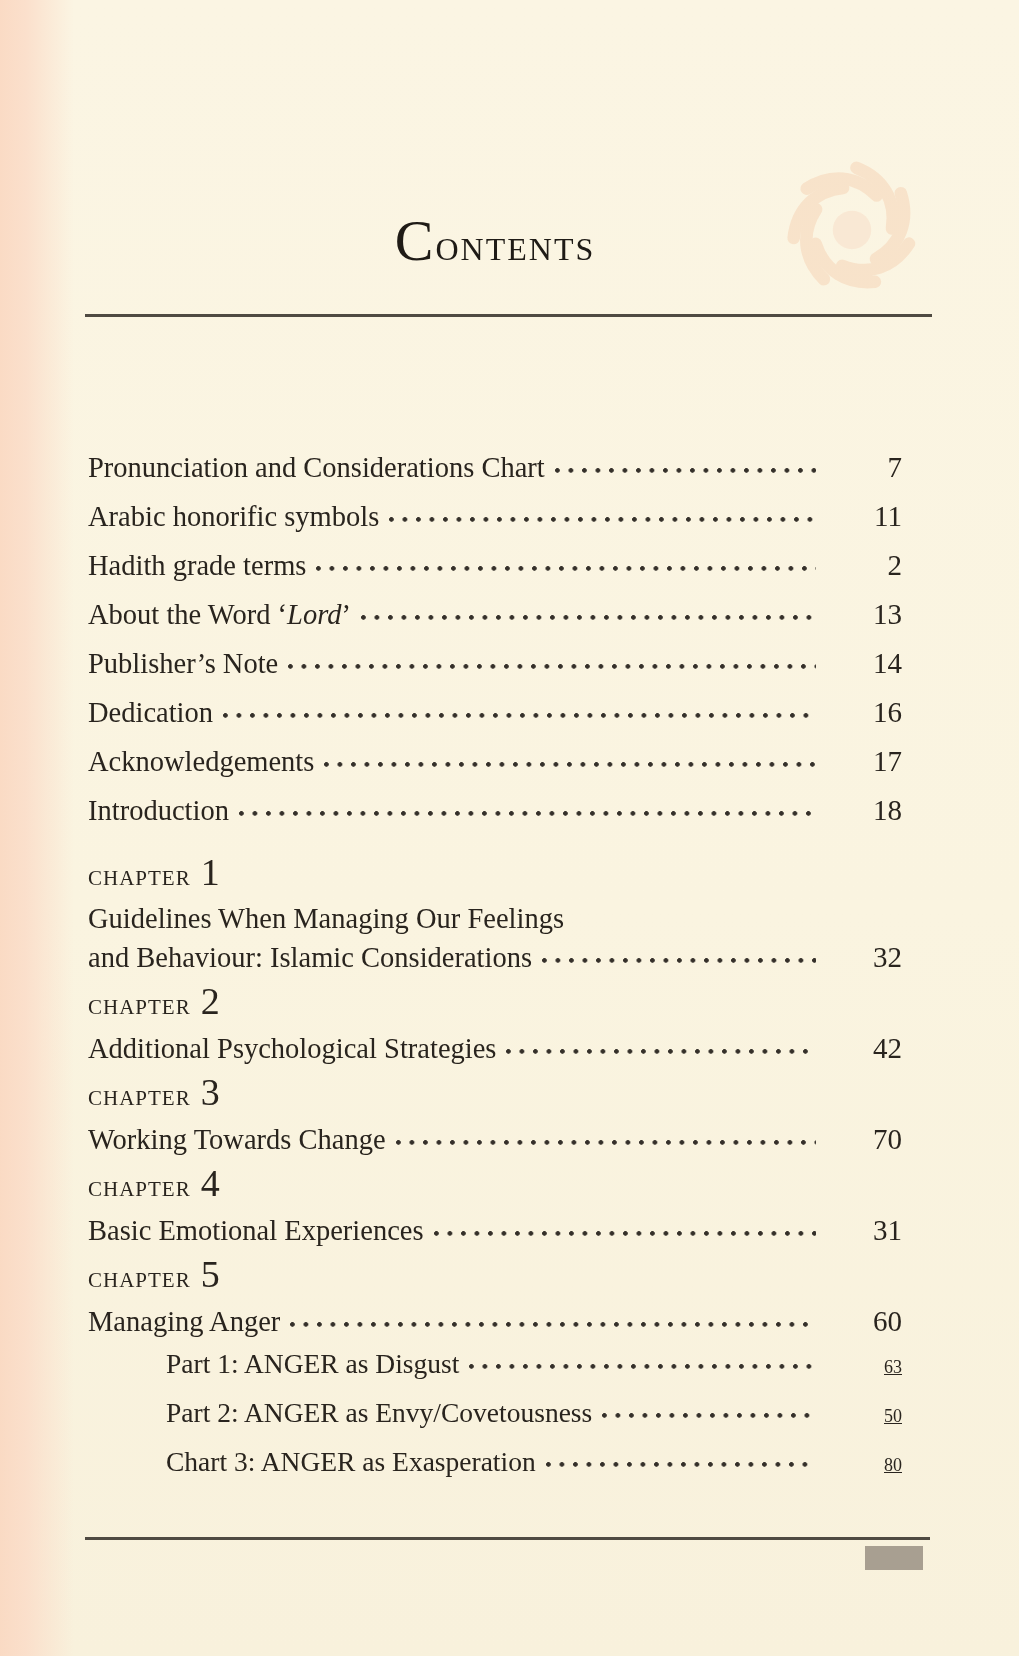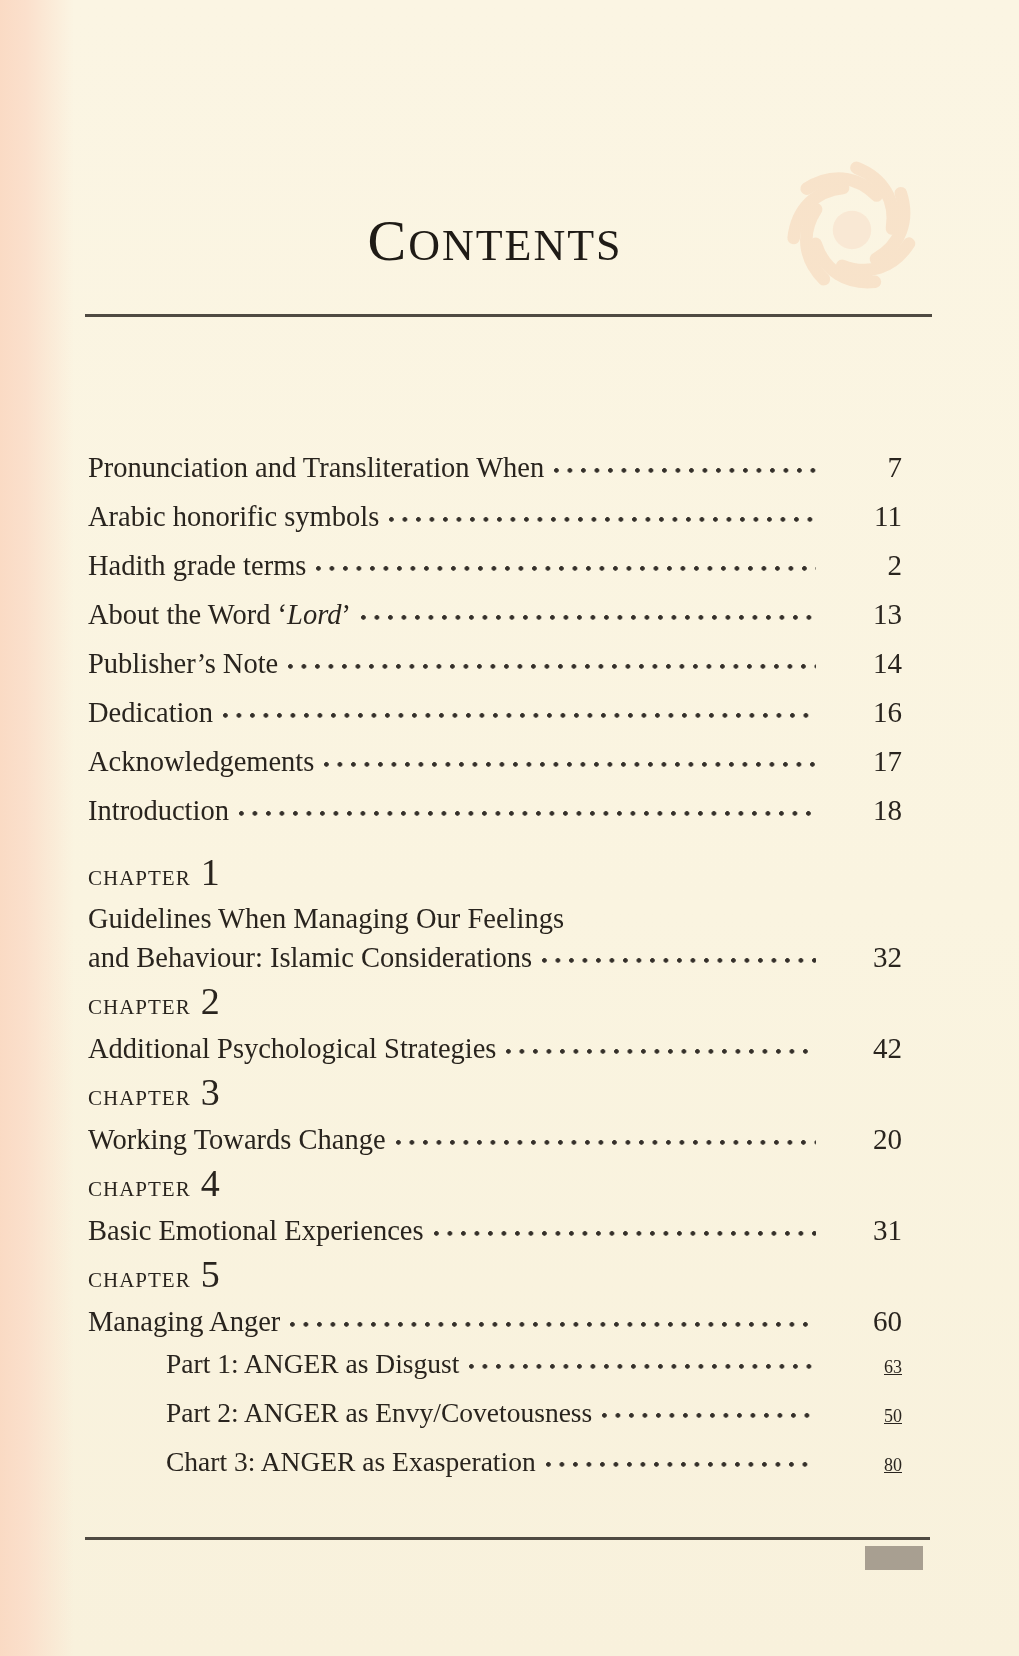--- a/index.html
+++ b/index.html
@@ -17,21 +17,21 @@
     position:absolute;left:0;top:0;bottom:0;width:74px;
     background:linear-gradient(90deg,#fad6bf 0%,#fbdcc8 35%,rgba(251,220,200,0) 100%);
     opacity:.85;pointer-events:none;
   }
   .watermark{position:absolute;left:778px;top:152px;width:148px;height:150px;opacity:.55;}
   .title{
     position:absolute;left:88px;width:814px;top:212px;margin:0;
     text-align:center;font-weight:400;color:#1f1b16;letter-spacing:2px;
   }
   .t-initial{font-size:58px;line-height:58px;}
-  .t-rest{font-size:44px;line-height:58px;}
+  .t-rest{font-size:32px;line-height:58px;}
   .rule{position:absolute;height:3px;background:#4f4a42;}
   .rule-top{left:85px;top:314px;width:847px;}
   .rule-bottom{left:85px;top:1537px;width:845px;}
   .gray-tab{position:absolute;left:865px;top:1546px;width:58px;height:24px;background:#a89f91;}
 
   .toc{position:absolute;left:88px;top:443px;width:814px;}
   .row{display:flex;align-items:baseline;font-size:28.5px;color:#29241e;}
   .front-matter .row{line-height:49px;}
   .lbl{white-space:nowrap;}
   .italic{font-style:italic;}
@@ -88,21 +88,21 @@
   </svg>
 
   <h1 class="title"><span class="t-initial">C</span><span class="t-rest">ONTENTS</span></h1>
 
   <div class="rule rule-top"></div>
 
   <div class="toc">
 
     <div class="front-matter">
       <div class="row">
-        <span class="lbl">Pronunciation and Transliteration When</span>
+        <span class="lbl">Pronunciation and Considerations Chart</span>
         <span class="leader"></span>
         <span class="num">7</span>
       </div>
       <div class="row">
         <span class="lbl">Arabic honorific symbols</span>
         <span class="leader"></span>
         <span class="num">11</span>
       </div>
       <div class="row">
         <span class="lbl">Hadith grade terms</span>
@@ -163,21 +163,21 @@
         </div>
       </section>
 
       <section class="chapter">
         <div class="ch-head">
           <span class="ch-word">CHAPTER</span><span class="ch-num">3</span>
         </div>
         <div class="row">
           <span class="lbl">Working Towards Change</span>
           <span class="leader"></span>
-          <span class="num">20</span>
+          <span class="num">70</span>
         </div>
       </section>
 
       <section class="chapter">
         <div class="ch-head">
           <span class="ch-word">CHAPTER</span><span class="ch-num">4</span>
         </div>
         <div class="row">
           <span class="lbl">Basic Emotional Experiences</span>
           <span class="leader"></span>

